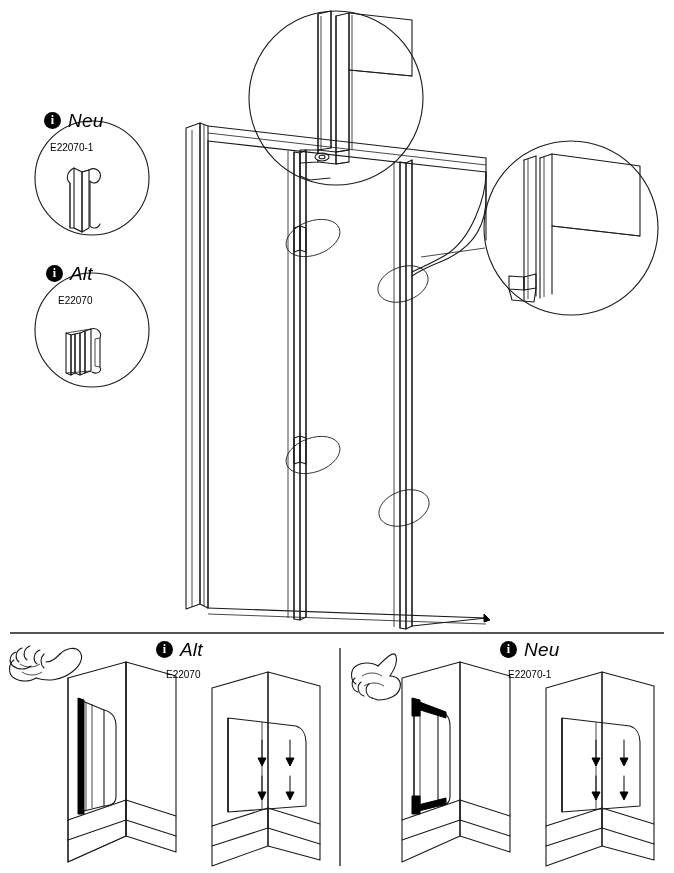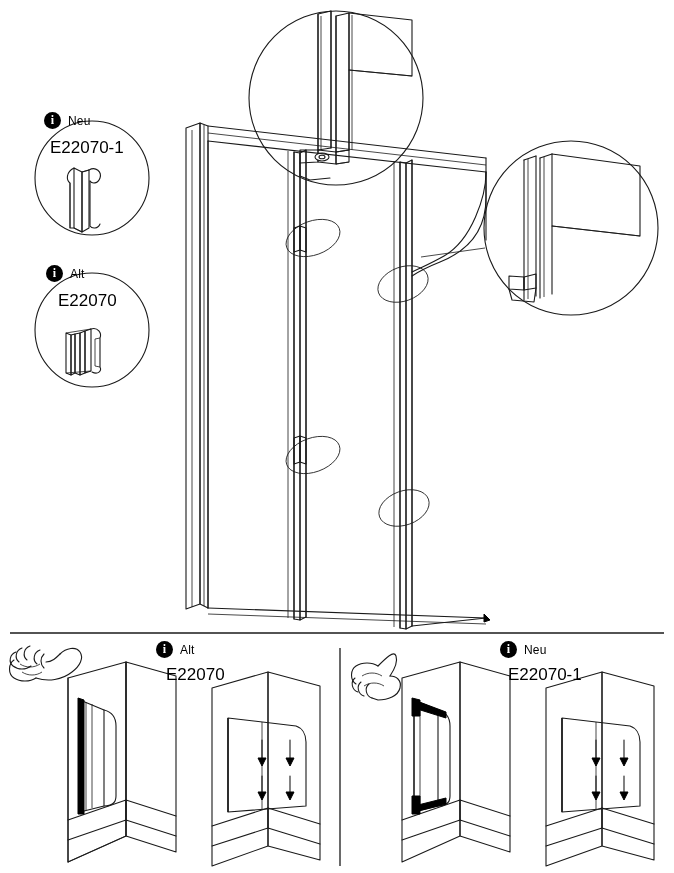--- a/index.html
+++ b/index.html
@@ -1,21 +1,21 @@
 <!DOCTYPE html>
 <html><head>
 <meta charset="utf-8">
 <style>
   html,body{margin:0;padding:0;background:#ffffff;}
   body{width:674px;height:873px;position:relative;overflow:hidden;
        font-family:"Liberation Sans", sans-serif;color:#000;}
   .canvas{position:absolute;left:0;top:0;width:674px;height:873px;}
   svg{display:block;}
-  .lbl{position:absolute;font-size:12px;line-height:16px;letter-spacing:0.2px;}
-  .code{position:absolute;font-size:17px;line-height:14px;}
+  .lbl{position:absolute;font-size:19px;line-height:16px;letter-spacing:0.2px;font-style:italic;}
+  .code{position:absolute;font-size:10px;line-height:14px;}
   
   .info-ico{position:absolute;width:17px;height:17px;border-radius:50%;
             background:#000;color:#fff;font-size:12px;line-height:17px;
             text-align:center;font-family:"Liberation Serif", serif;font-weight:bold;}
 </style>
 </head>
 <body>
 
 <div class="canvas">
 

